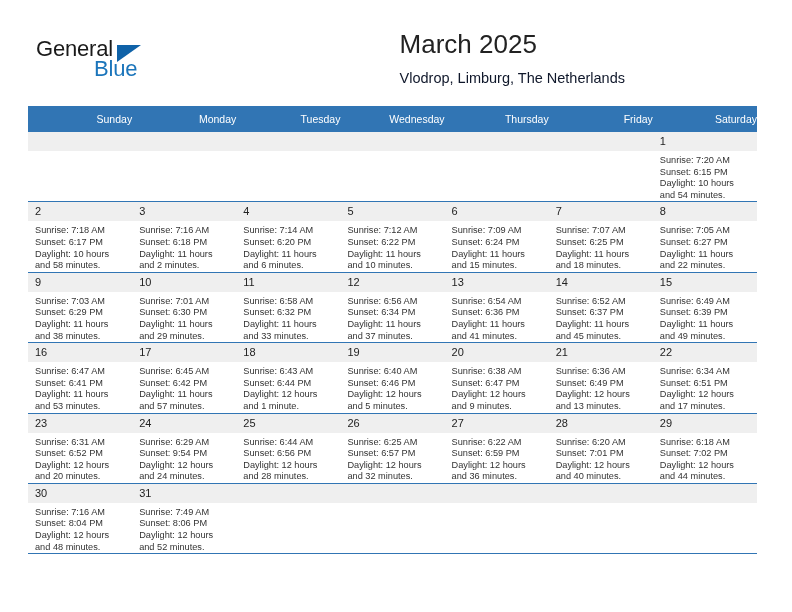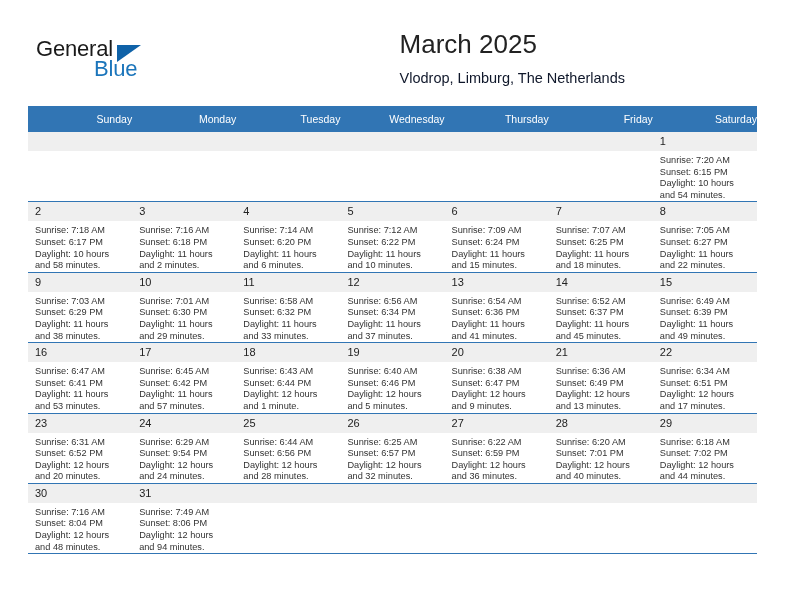--- a/index.html
+++ b/index.html
@@ -545,21 +545,21 @@
               </div>
             </div>
           </td>
           <td>
             <div class="cell-inner">
               <div class="daynum">31</div>
               <div class="details">
                 <div>Sunrise: 7:49 AM</div>
                 <div>Sunset: 8:06 PM</div>
                 <div>Daylight: 12 hours</div>
-                <div>and 94 minutes.</div>
+                <div>and 52 minutes.</div>
               </div>
             </div>
           </td>
           <td class="blank">
             <div class="cell-inner">
               <div class="daynum empty"></div>
               <div class="details"></div>
             </div>
           </td>
           <td class="blank">

